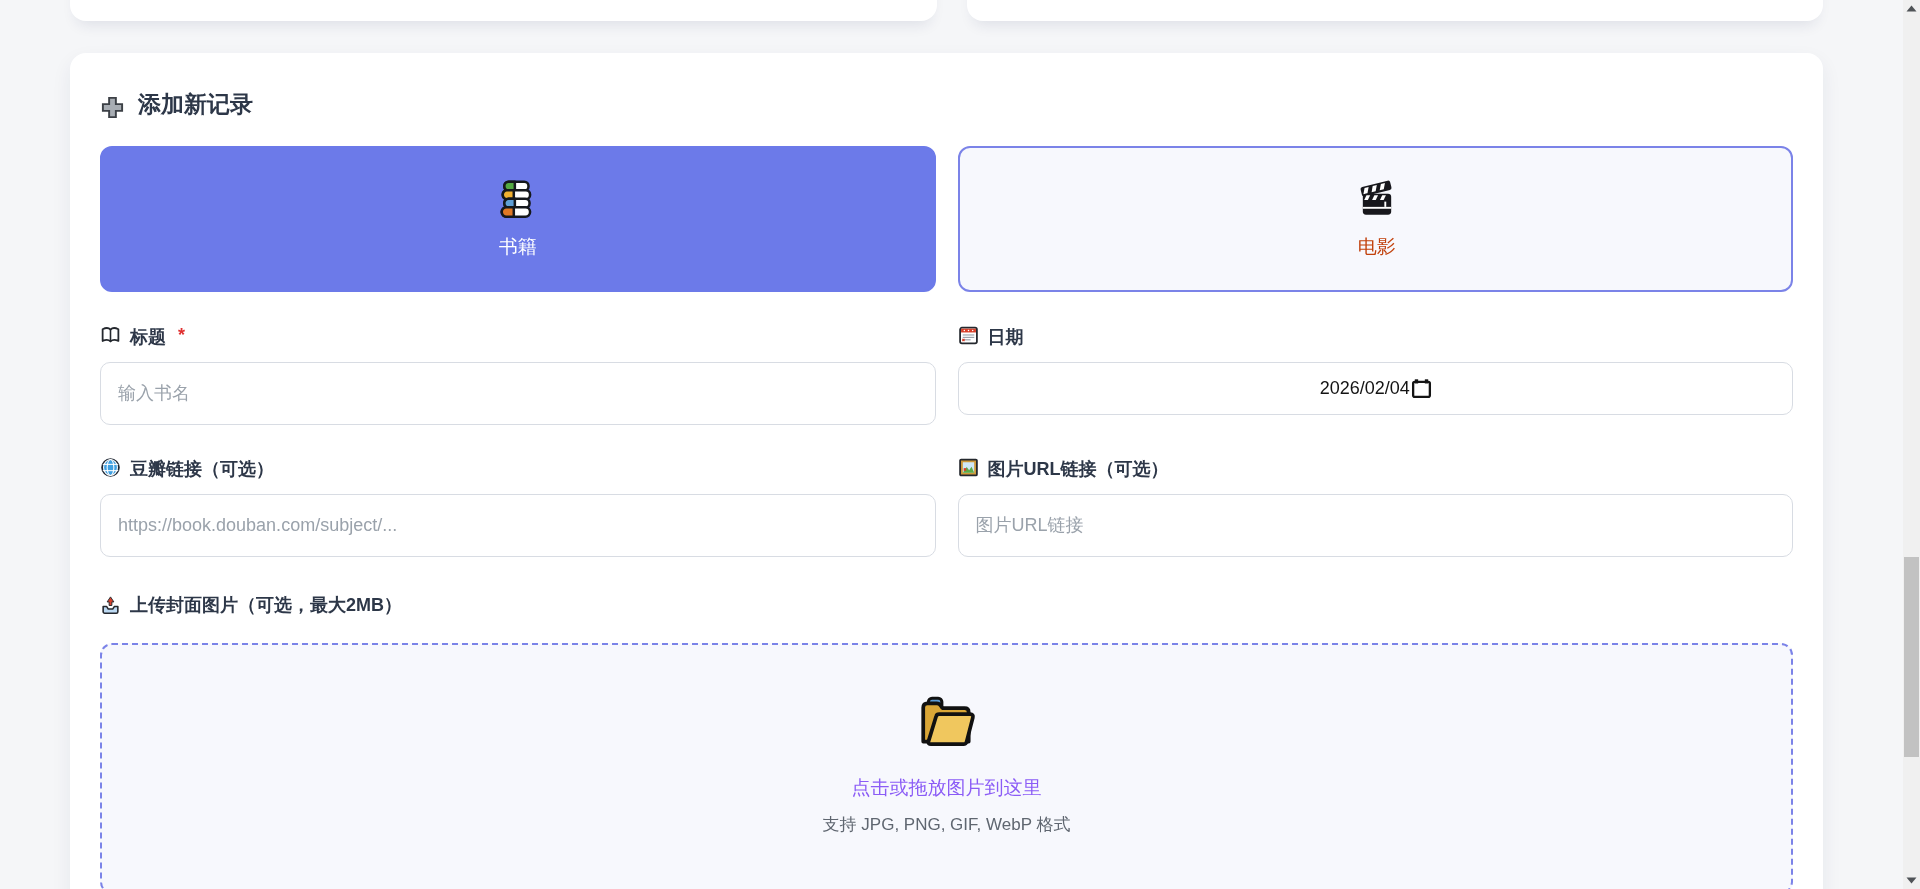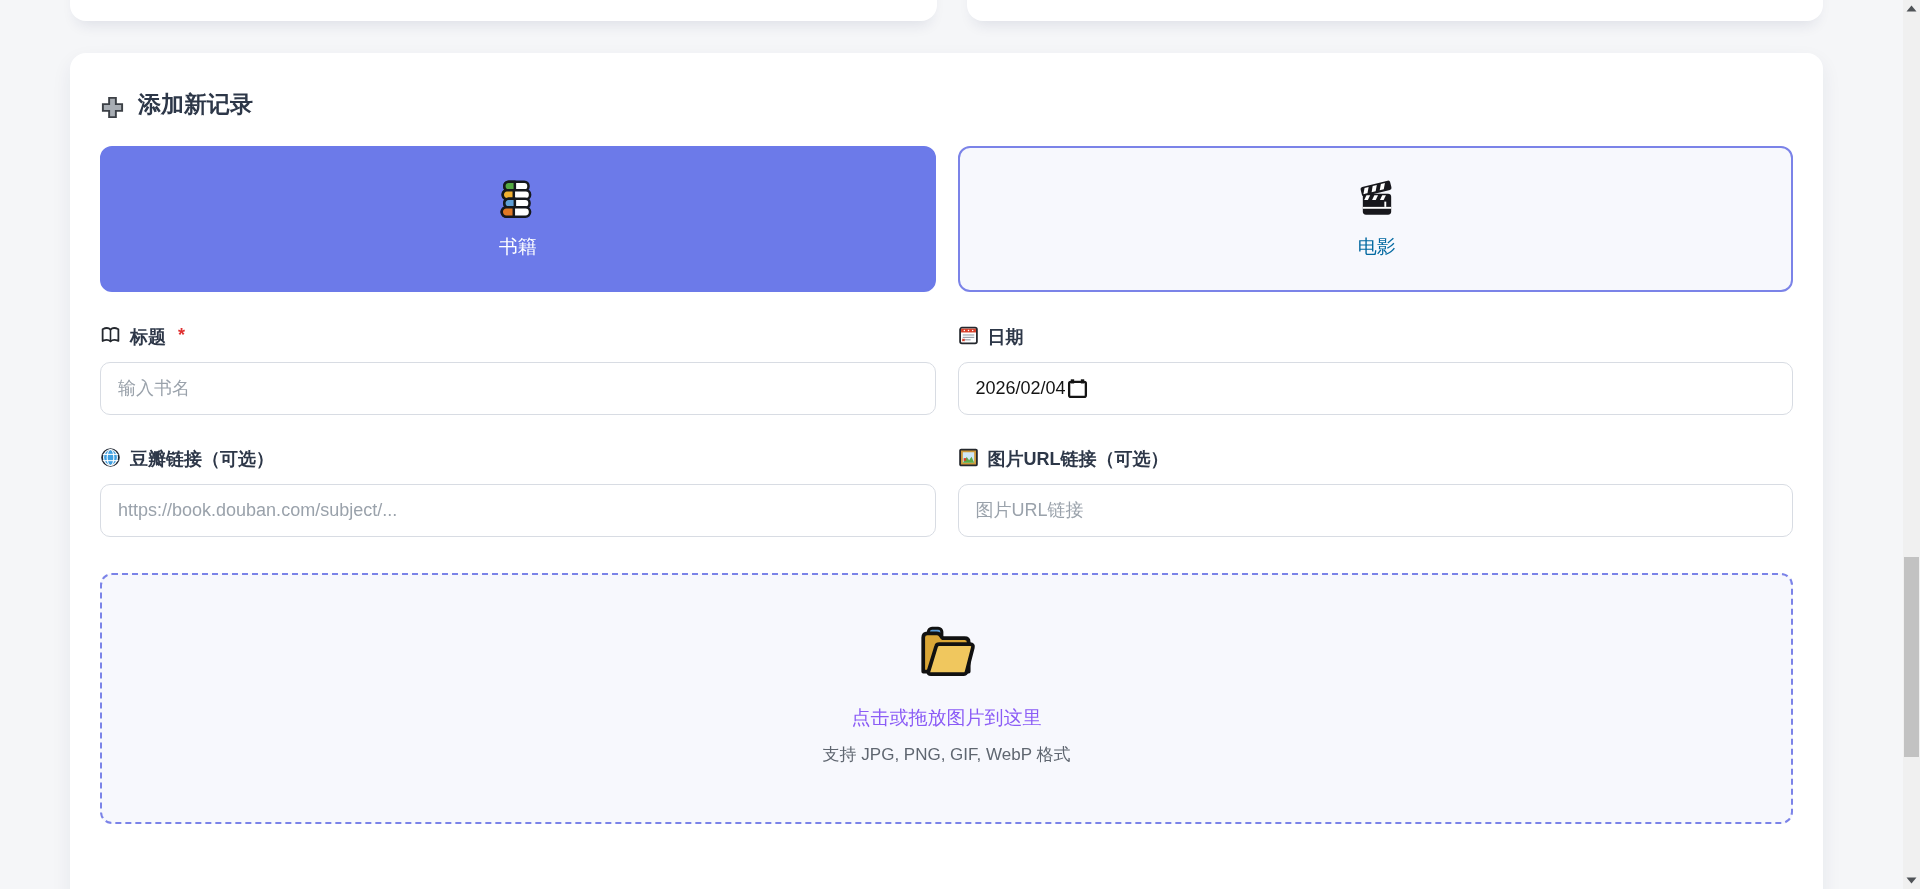--- a/index.html
+++ b/index.html
@@ -22,34 +22,34 @@
     box-shadow:0 8px 20px rgba(30,40,90,.07); }
 
   .heading { display:flex; align-items:flex-end; gap:13px; margin:0 0 26px 0;
     font-size:23px; font-weight:700; color:#2d3748; }
 
   .type-grid { display:grid; grid-template-columns:1fr 1fr; gap:22px; }
   .type-btn { height:146px; border-radius:12px; display:flex; flex-direction:column;
     align-items:center; justify-content:center; gap:14px; font-size:19px;
     cursor:pointer; font-family:Liberation Sans, sans-serif; }
   .type-btn.selected   { background:#6c7ae9; border:2px solid #6c7ae9; color:#ffffff; }
-  .type-btn.unselected { background:#f7f8fd; border:2px solid #7b83e8; color:#0369a1;padding-left:9px; }
+  .type-btn.unselected { background:#f7f8fd; border:2px solid #7b83e8; color:#c2410c;padding-left:9px; }
 
   .fields-grid { display:grid; grid-template-columns:1fr 1fr; column-gap:22px;
     row-gap:32px; margin-top:33px; }
   .field-label { display:flex; align-items:flex-start; gap:9px; margin-bottom:13px;
     font-size:18px; font-weight:700; color:#2d3748; }
   .asterisk { color:#e03131; font-weight:700; margin-left:3px; }
 
-  .text-input { width:100%; height:53px; border:1.5px solid #d8dce3; border-radius:10px;
+  .text-input { width:100%; height:63px; border:1.5px solid #d8dce3; border-radius:10px;
     padding:0 17px; font-size:18px; color:#1f1f1f; background:#fff;
     font-family:inherit; outline:none; }
   .text-input::placeholder { color:#9aa2ab; }
 
-  .date-input { display:flex; align-items:center; justify-content:flex-start;
+  .date-input { display:flex; align-items:center; justify-content:center;
     height:53px; border:1.5px solid #d8dce3; border-radius:10px; padding:0 15px 0 17px;
     font-size:18px; color:#141414; background:#fff; cursor:default; }
 
   .upload-section { margin-top:36px; }
   .upload-label { display:flex; align-items:center; gap:9px; margin-bottom:26px;
     font-size:18px; font-weight:700; color:#2d3748; }
   .dropzone { height:251px; border:2px dashed #7b83e8; border-radius:12px;
     background:#f7f8fd; display:flex; flex-direction:column; align-items:center;
     justify-content:center; cursor:pointer; }
   .dz-title { font-size:19px; color:#8b5cf6; margin:24px 0 0 0; }
@@ -201,20 +201,29 @@
           </svg>
         </span>
         <span>图片URL链接（可选）</span>
       </div>
       <input class="text-input" type="text" placeholder="图片URL链接" style="">
     </div>
 
   </div>
 
   <div class="upload-section">
+    <div class="upload-label">
+      <span>
+        <svg width="21" height="21" viewBox="0 0 20 20">
+          <path d="M3 11 h3.4 l1.5 2.4 h4.2 l1.5 -2.4 H17 v4.9 a1.4 1.4 0 0 1 -1.4 1.4 H4.4 A1.4 1.4 0 0 1 3 15.9 Z" fill="#bcd9f2" stroke="#24282e" stroke-width="1.5" stroke-linejoin="round"></path>
+          <path d="M10 1.8 L13.2 6.6 H11.3 V10 H8.7 V6.6 H6.8 Z" fill="#d8402a" stroke="#24282e" stroke-width="0.9" stroke-linejoin="round"></path>
+        </svg>
+      </span>
+      <span>上传封面图片（可选，最大2MB）</span>
+    </div>
 
     <div class="dropzone">
       <span>
         <svg width="62" height="56" viewBox="0 0 60 54">
           <rect x="12" y="3" width="13" height="12" rx="3.5" fill="#5b9bd5" stroke="#111111" stroke-width="3"></rect>
           <path d="M7 12 Q7 8 11 8 H20 Q22.5 8 23.8 10 L25.5 12.5 H47 Q51 12.5 51 16.5 V45 H7 Z" fill="#daa636" stroke="#111111" stroke-width="3.6" stroke-linejoin="round"></path>
           <path d="M12 45 L19.5 20.5 Q20 18.5 22.5 18.5 H52.5 Q55.8 18.5 55 21.8 L49 45 Q48.4 47.5 45.8 47.5 H14.5 Q11.4 47.5 12 45 Z" fill="#f0c75e" stroke="#111111" stroke-width="3.6" stroke-linejoin="round"></path>
         </svg>
       </span>
       <p class="dz-title">点击或拖放图片到这里</p>

